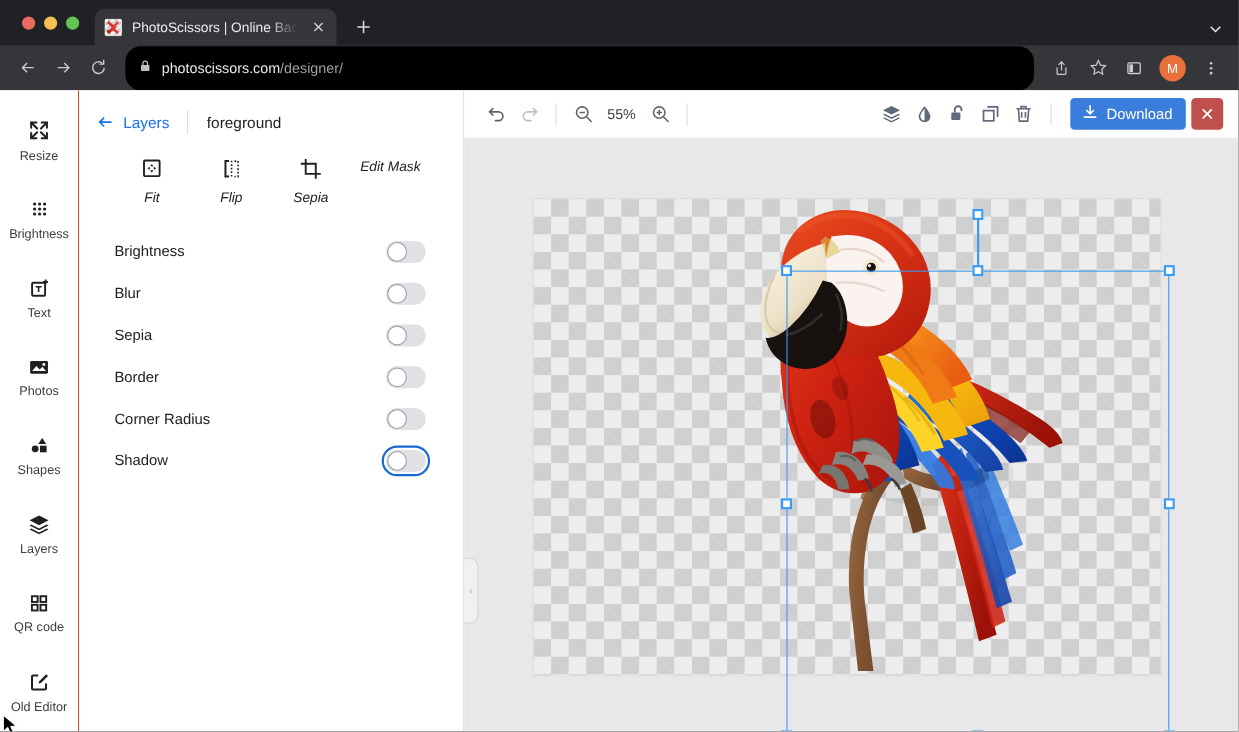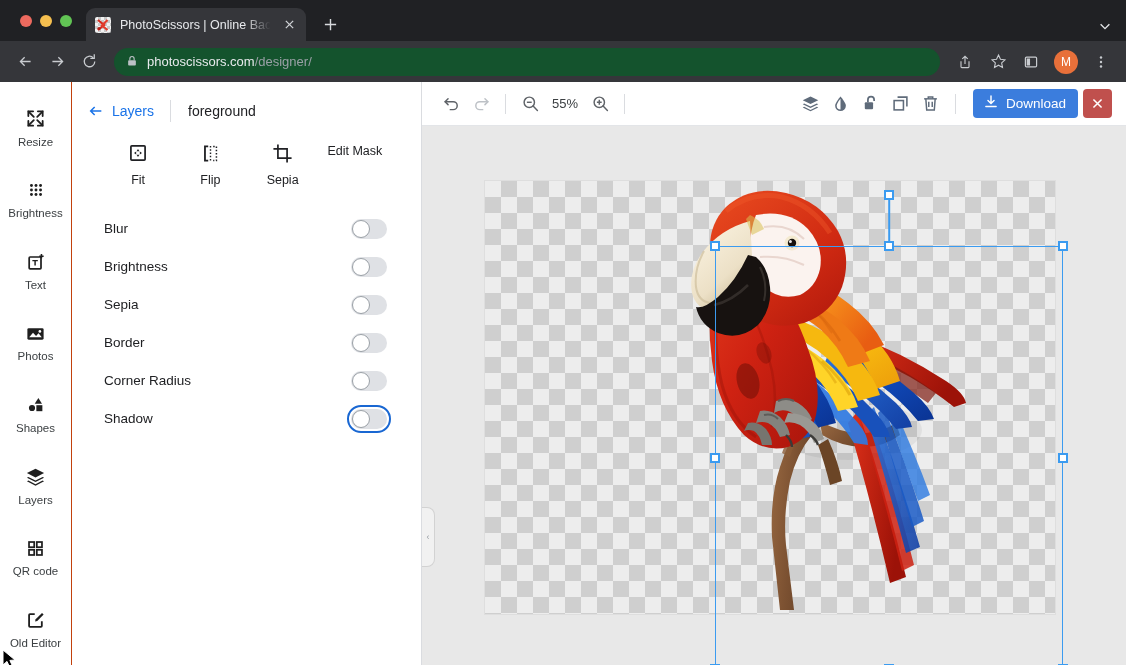--- a/index.html
+++ b/index.html
@@ -41,21 +41,21 @@
     -webkit-mask-image: linear-gradient(to right,#000 82%,transparent 99%);
     mask-image: linear-gradient(to right,#000 82%,transparent 99%);
   }
   .tab-close { width:16px; height:16px; flex:none; display:flex; align-items:center; justify-content:center; color:#cfd2d5; }
   .new-tab { width:28px; height:28px; margin-left:10px; margin-bottom:3px; display:flex; align-items:center; justify-content:center; color:#d7dadd; }
   .win-chevron { position:absolute; right:14px; bottom:8px; color:#e3e5e7; display:flex; }
 
   .toolbar { height:41px; background:#35363a; display:flex; align-items:center; padding:0 10px; gap:2px; }
   .tb-btn { width:30px; height:30px; border-radius:50%; display:flex; align-items:center; justify-content:center; color:#c9ccd0; flex:none; }
   .omnibox {
-    flex:1; height:28px; background:#14532d; border-radius:14px; margin:0 8px;
+    flex:1; height:40px; background:#000000; border-radius:14px; margin:0 8px;
     display:flex; align-items:center; gap:9px; padding:0 12px;
   }
   .omni-text { font-size:13px; color:#e8eaed; white-space:nowrap; }
   .omni-text .path { color:#9aa0a6; }
   .tb-right { display:flex; align-items:center; gap:3px; }
   .avatar { width:24px; height:24px; border-radius:50%; background:#e8703a; color:#fff; font-size:12px;
             display:flex; align-items:center; justify-content:center; font-weight:500; margin:0 5px; }
 
   
   .app { flex:1; background:#ffffff; display:flex; position:relative; overflow:hidden; }
@@ -71,21 +71,21 @@
   
   .panel { width:350px; flex:none; background:#fff; border-right:1px solid #dadce0; padding:0 16px; position:relative; }
   .panel-head { display:flex; align-items:center; height:42px; margin-top:8px; }
   .back-link { display:flex; align-items:center; gap:8px; color:#1a73e8; font-size:14px; padding-right:16px; }
   .panel-div { width:1px; height:22px; background:#dadce0; }
   .layer-name { font-size:14px; color:#202124; padding-left:17px; }
 
   .tools { display:flex; align-items:flex-start; padding:10px 14px 6px 14px; }
   .tool { flex:1; display:flex; flex-direction:column; align-items:center; gap:9px; color:#202124; }
   .tool .t-icon { height:22px; display:flex; align-items:center; justify-content:center; }
-  .tool .t-label { font-size:12.5px; color:#202124; text-align:center; line-height:1.18; }
+  .tool .t-label { font-size:12.5px; color:#202124; text-align:center; line-height:1.18;font-style:italic; }
   .tool.text-only { padding-top:2px; }
 
   .opt-list { margin-top:16px; }
   .opt-row { height:38px; display:flex; align-items:center; justify-content:space-between; padding:0 18px 0 16px; }
   .opt-label { font-size:13.5px; color:#202124; }
   .switch { width:36px; height:20px; border-radius:10px; background:#dfe1e5; position:relative; flex:none; }
   .switch .knob { position:absolute; left:1px; top:1px; width:18px; height:18px; border-radius:50%;
                   background:#fff; border:1px solid #9aa0a6; }
   .switch.focused { outline:2px solid #1967d2; outline-offset:2px; border-radius:12px; }
 
@@ -383,27 +383,27 @@
           <span class="t-label">Sepia</span>
         </div>
 
         <div class="tool text-only">
           <span class="t-label">Edit Mask</span>
         </div>
       </div>
 
       <div class="opt-list">
         <div class="opt-row">
-          <span class="opt-label">Blur</span>
+          <span class="opt-label">Brightness</span>
           <span class="switch">
               <span class="knob"></span>
             </span>
         </div>
         <div class="opt-row">
-          <span class="opt-label">Brightness</span>
+          <span class="opt-label">Blur</span>
           <span class="switch">
               <span class="knob"></span>
             </span>
         </div>
         <div class="opt-row">
           <span class="opt-label">Sepia</span>
           <span class="switch">
               <span class="knob"></span>
             </span>
         </div>

